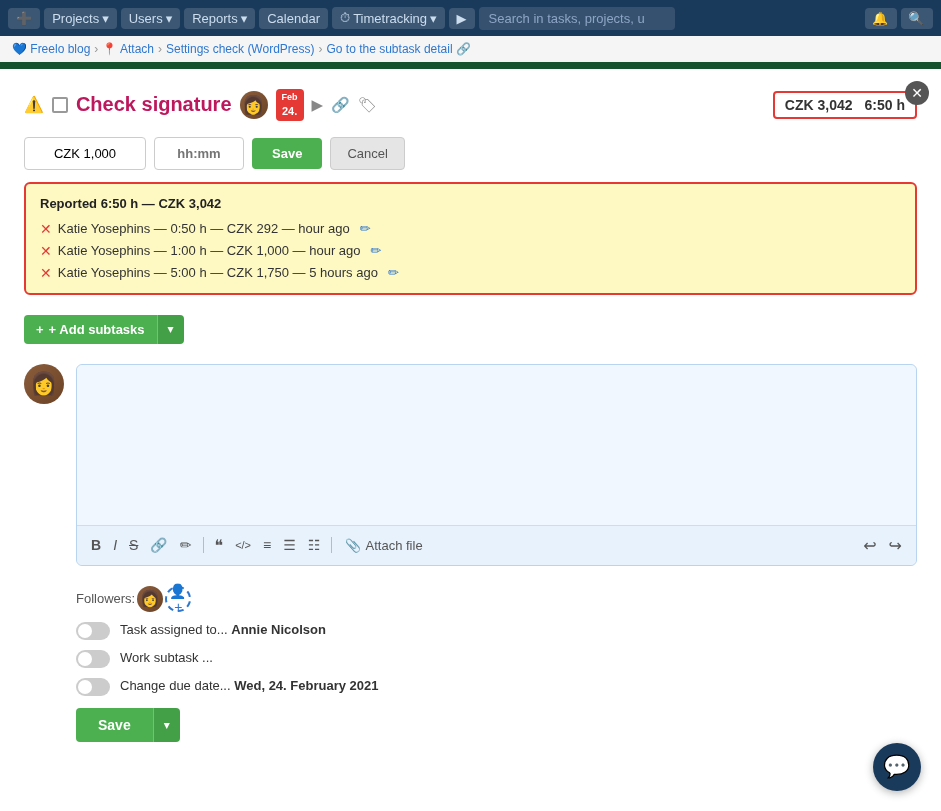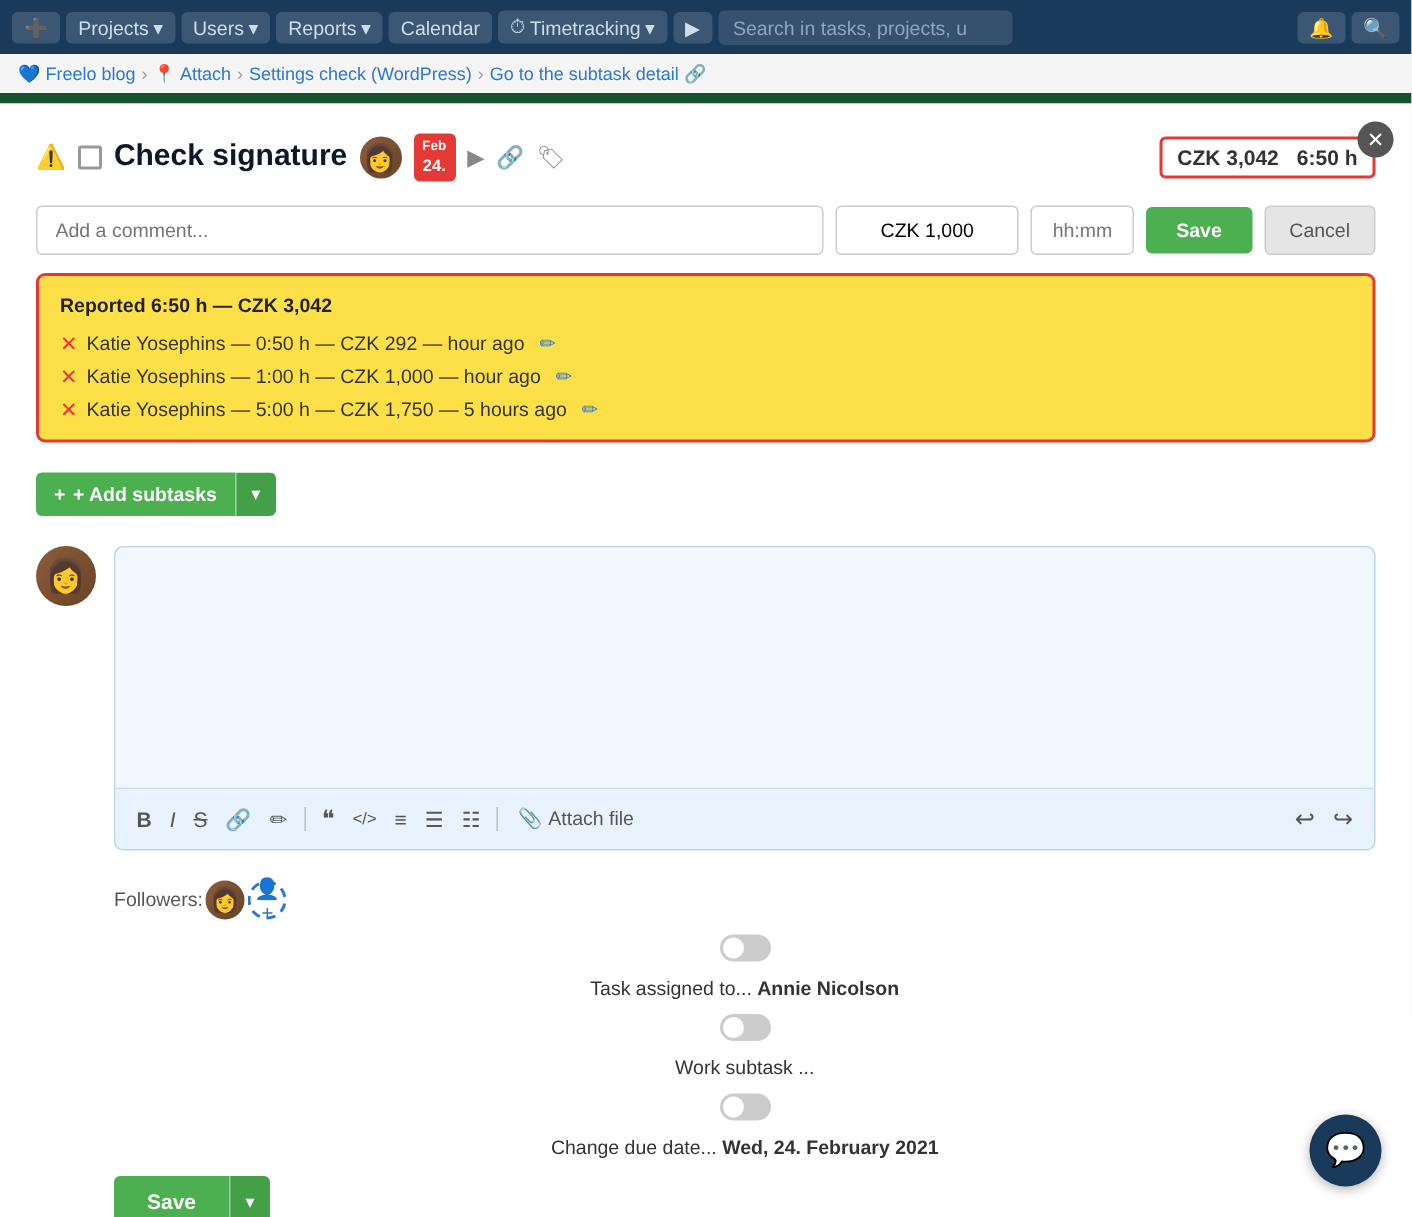--- a/index.html
+++ b/index.html
@@ -85,21 +85,21 @@
     .task-header {
       display: flex;
       align-items: center;
       gap: 8px;
       margin-bottom: 16px;
       flex-wrap: wrap;
     }
     .task-title {
       font-size: 20px;
       font-weight: 600;
-      color: #0f172a;
+      color: #be185d;
     }
     .task-avatar {
       width: 28px;
       height: 28px;
       border-radius: 50%;
       background: linear-gradient(135deg, #8B5E3C 0%, #6B4226 100%);
       display: flex;
       align-items: center;
       justify-content: center;
       color: #fff;
@@ -156,28 +156,29 @@
     .czk-input {
       width: 122px;
       border: 1px solid #ccc;
       border-radius: 4px;
       padding: 8px 12px;
       font-size: 13px;
       outline: none;
       text-align: center;
     }
     .time-input {
-      width: 69px;
+      width: 90px;
       border: 1px solid #ccc;
       border-radius: 4px;
       padding: 8px 12px;
       font-size: 13px;
       outline: none;
       color: #999;
       text-align: center;
+      font-weight: bold;
     }
     .btn-save {
       background: #4caf50;
       color: #fff;
       border: none;
       border-radius: 4px;
       padding: 8px 20px;
       font-size: 13px;
       font-weight: 600;
       cursor: pointer;
@@ -190,21 +191,21 @@
       padding: 8px 16px;
       font-size: 13px;
       cursor: pointer;
     }
 
     
     .reports-panel {
       border: 2px solid #e53935;
       border-radius: 6px;
       padding: 12px 14px;
-      background: #fde047;
+      background: #fef9c3;
       margin-bottom: 20px;
     }
     .reports-header {
       font-weight: 700;
       color: #222;
       font-size: 13px;
       margin-bottom: 10px;
     }
     .report-row {
       display: flex;
@@ -342,27 +343,25 @@
       align-items: center;
       justify-content: center;
       cursor: pointer;
       color: #2e77d0;
       font-size: 14px;
     }
 
     
     .toggle-row {
       display: flex;
-      align-items: center;
       gap: 10px;
       margin-bottom: 10px;
       font-size: 13px;
       color: #333;
       padding-left: 0;
-      flex-direction: column;
     }
     .toggle {
       position: relative;
       width: 34px;
       height: 18px;
       flex-shrink: 0;
     }
     .toggle input { opacity: 0; width: 0; height: 0; }
     .toggle-slider {
       position: absolute;
@@ -522,21 +521,20 @@
     </div>
     <div class="task-meta-right">
       <div class="time-budget">
         <span>CZK 3,042</span>
         <span>6:50 h</span>
       </div>
     </div>
   </div>
 
   <div class="input-row">
-    <input class="comment-input" type="text" placeholder="Add a comment..." style="">
     <input class="czk-input" type="text" value="CZK 1,000" style="">
     <input class="time-input" type="text" placeholder="hh:mm" style="">
     <button class="btn-save">Save</button>
     <button class="btn-cancel">Cancel</button>
   </div>
 
   <div class="reports-panel">
     <div class="reports-header">Reported 6:50 h — CZK 3,042</div>
 
     <div class="report-row">

